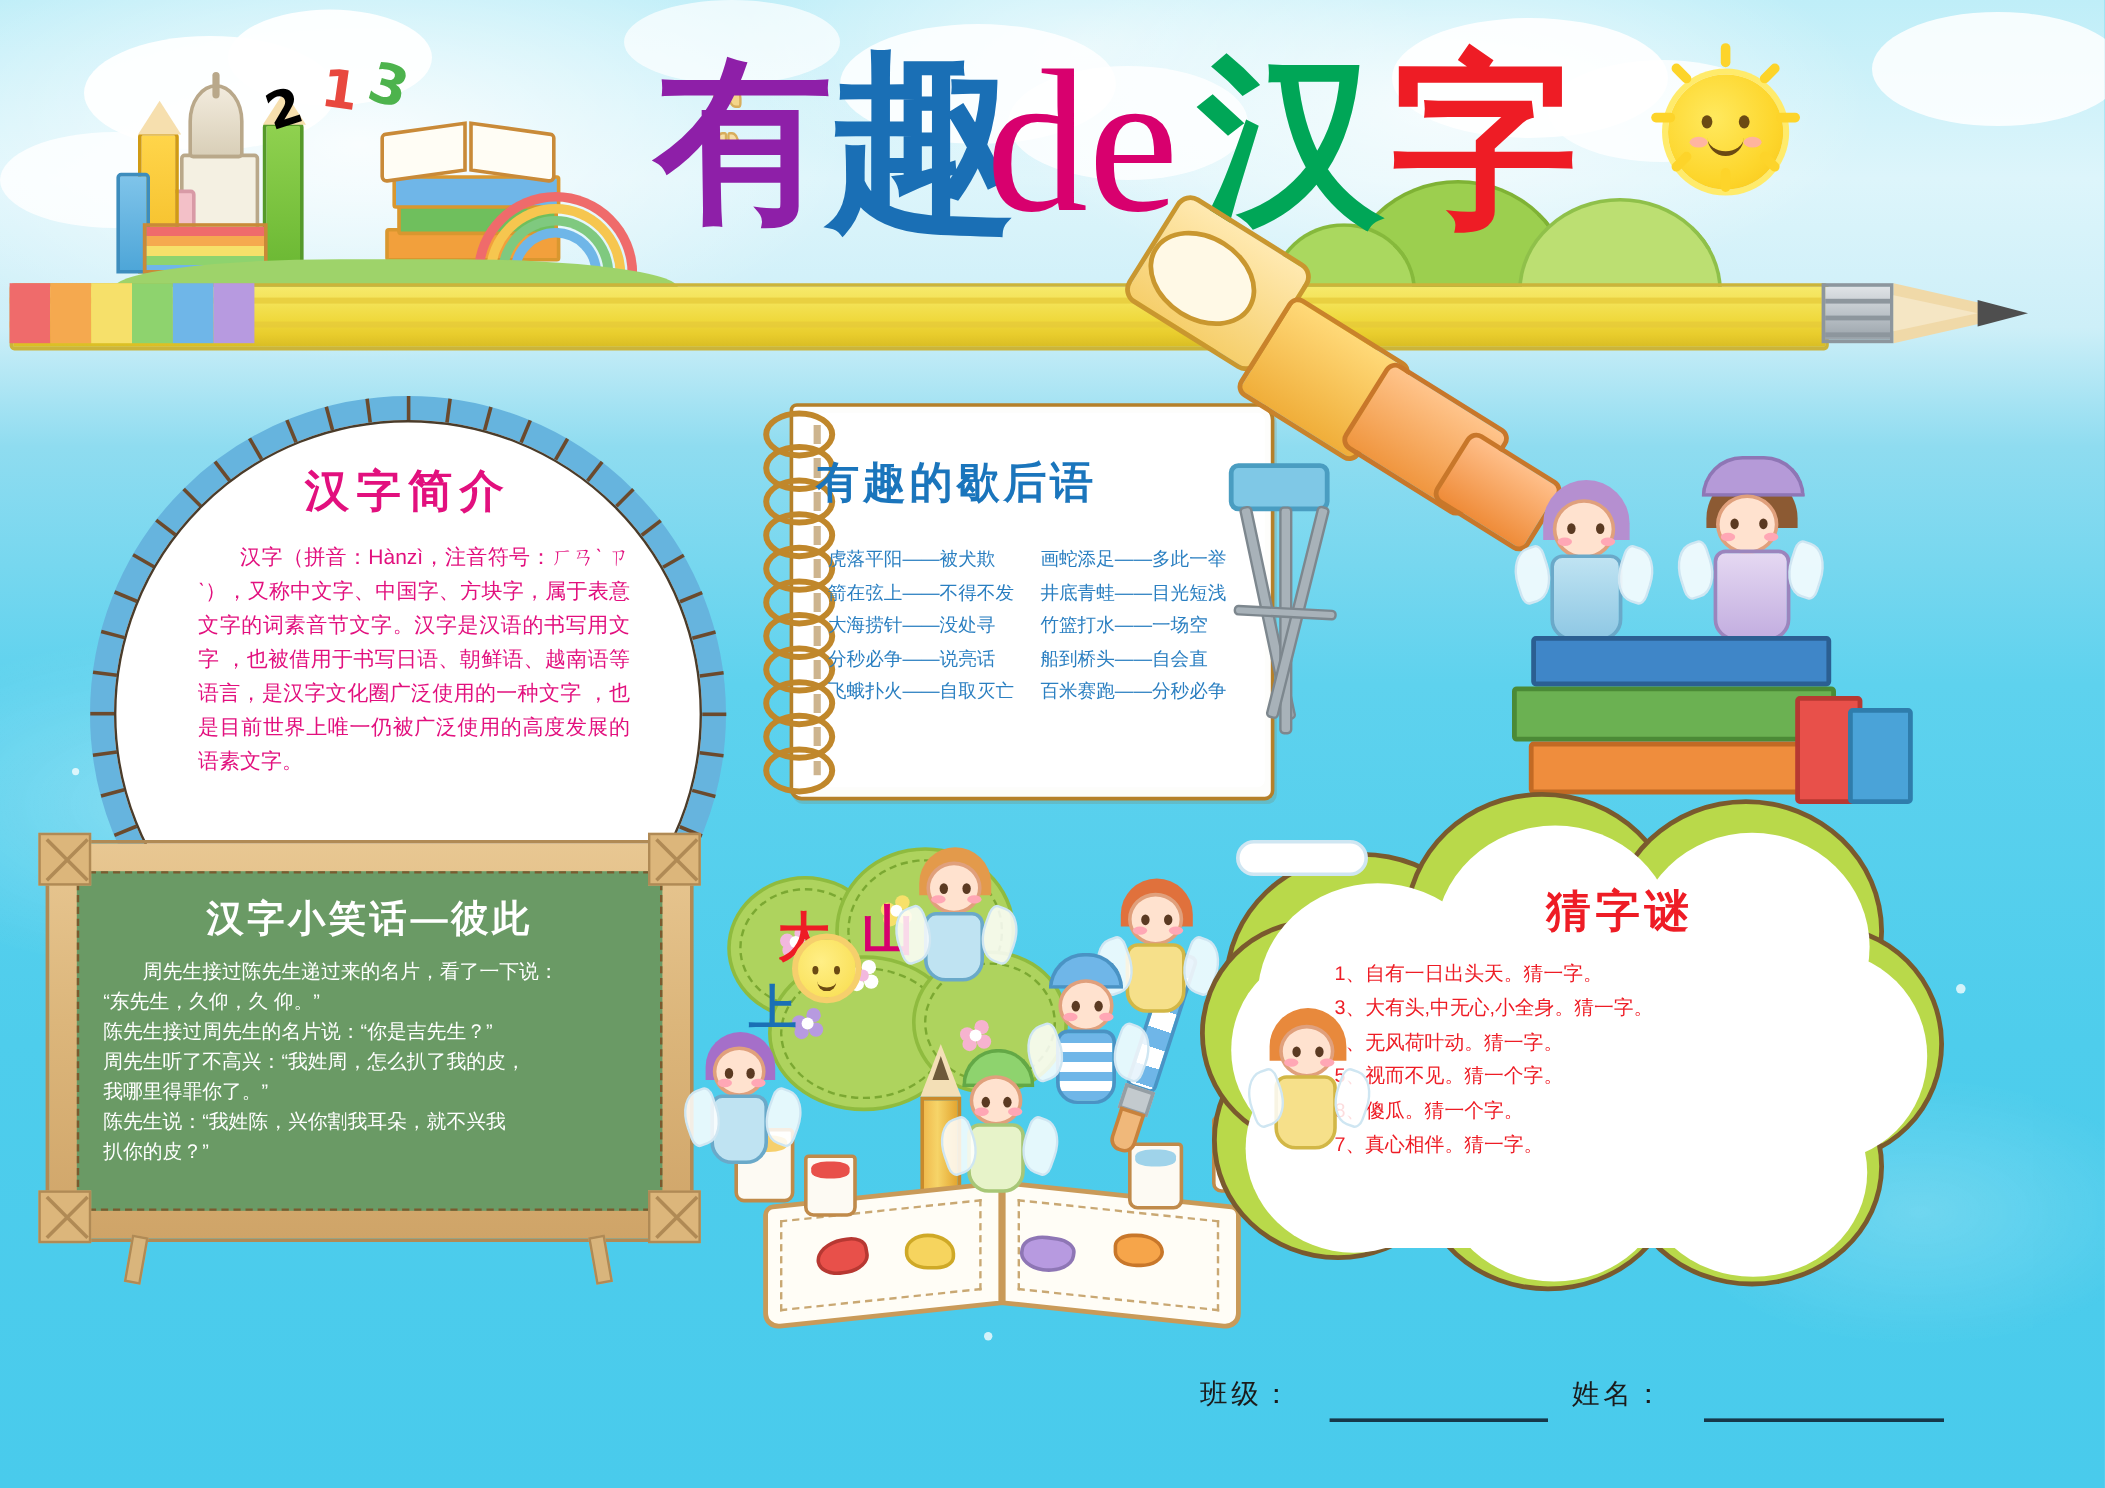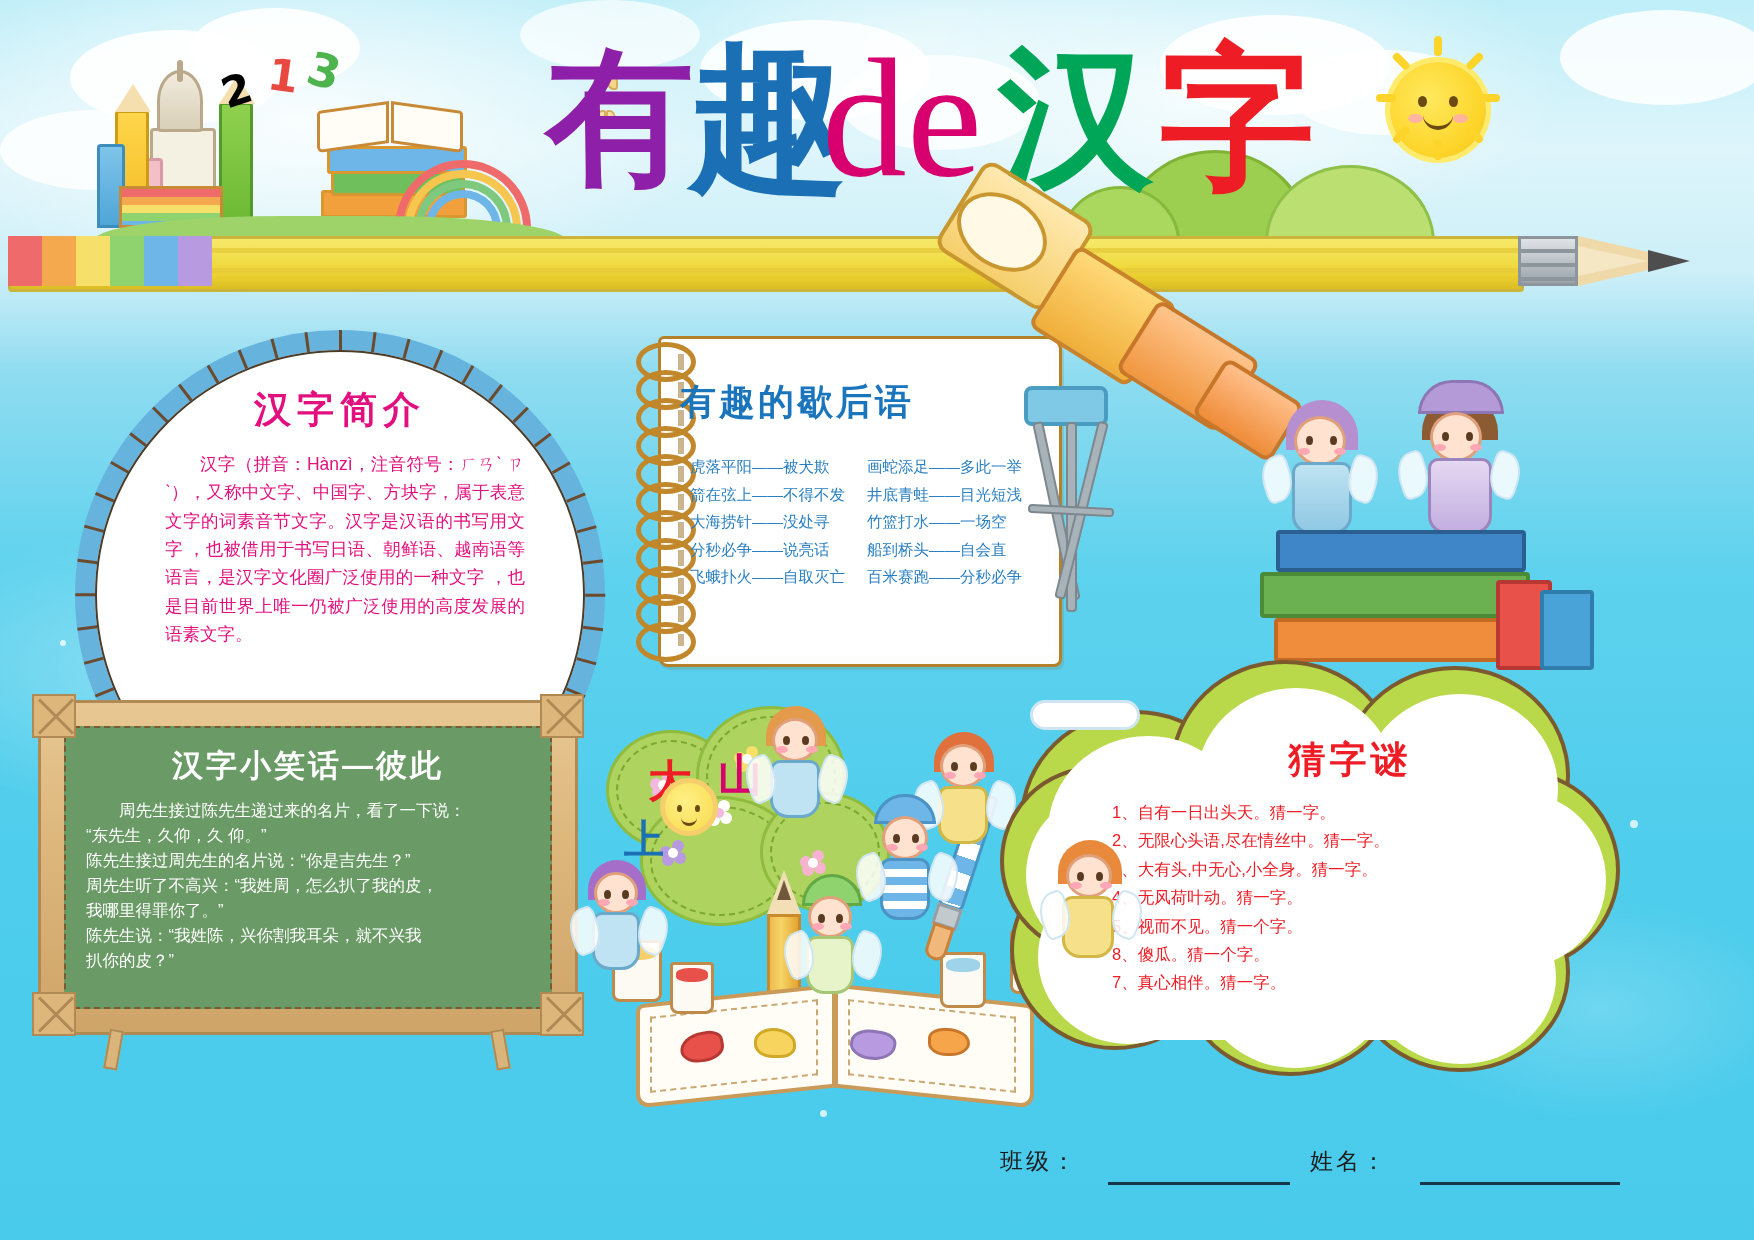--- a/index.html
+++ b/index.html
@@ -605,21 +605,20 @@
     <div class="cloud-white" style="left:430px;top:152px;width:176px;height:176px;"></div>
     <div class="cloud-white" style="left:38px;top:230px;width:180px;height:174px;"></div>
     <div class="cloud-white" style="left:200px;top:254px;width:190px;height:174px;"></div>
     <div class="cloud-white" style="left:366px;top:250px;width:190px;height:174px;"></div>
     <div class="cloud-white" style="left:26px;top:150px;width:170px;height:170px;"></div>
     <div class="cloud-white" style="left:90px;top:120px;width:430px;height:280px;border-radius:40px;"></div>
 
     <div id="riddle-title">猜字谜</div>
     <div id="riddle-list">
       <div>1、自有一日出头天。猜一字。</div>
-      <div>2、无限心头语,尽在情丝中。猜一字。</div>
       <div>3、大有头,中无心,小全身。猜一字。</div>
       <div>4、无风荷叶动。猜一字。</div>
       <div>5、视而不见。猜一个字。</div>
       <div>8、傻瓜。猜一个字。</div>
       <div>7、真心相伴。猜一字。</div>
     </div>
   </div>
 
   <div class="kid" style="left:1048px;top:840px;width:96px;height:140px;">
     <div class="hair" style="left:10px;top:0;width:64px;height:44px;background:#e8893c;"></div>

